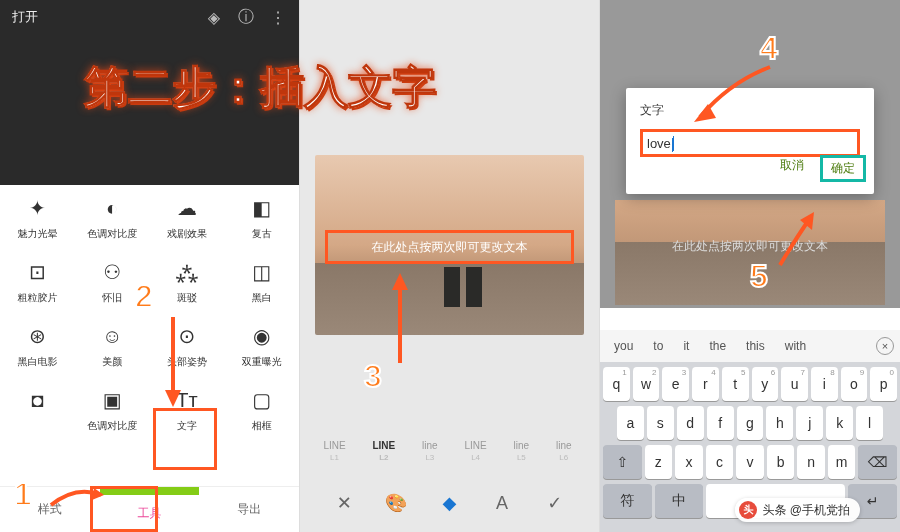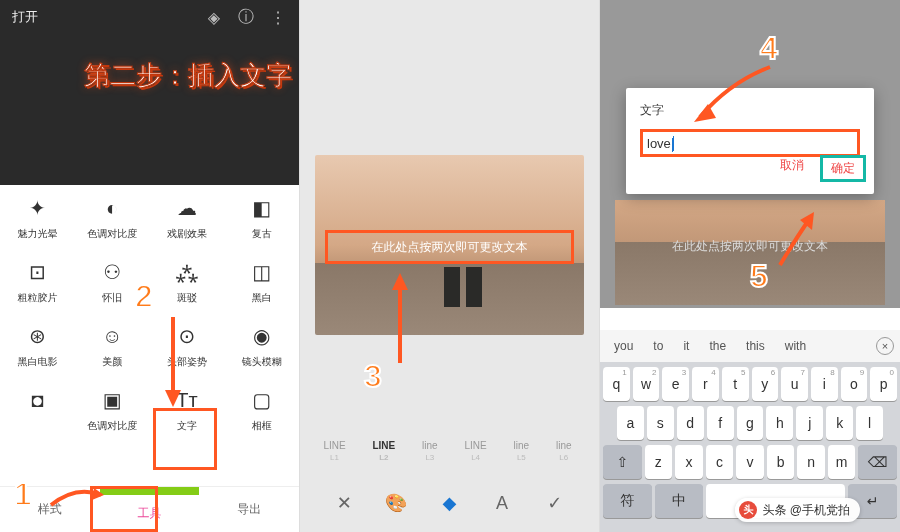--- a/index.html
+++ b/index.html
@@ -39,36 +39,36 @@
 .p3-bg{position:absolute;top:0;left:0;right:0;height:308px;background:#999}
 .p3-img{position:absolute;top:200px;left:15px;right:15px;height:105px;background:linear-gradient(#d4a886 0%,#c29878 40%,#8a7868 40%,#9a8878 100%)}
 .p3-prompt{position:absolute;top:38px;left:10px;right:10px;color:#ddd;font-size:12px;text-align:center}
 .dialog{position:absolute;top:88px;left:26px;right:26px;background:#fff;border-radius:2px;box-shadow:0 4px 16px rgba(0,0,0,0.3);padding:14px}
 .dlg-title{font-size:12px;color:#333;margin-bottom:10px}
 .dlg-input-wrap{border:3px solid #ff5722;padding:2px 4px;}
 .dlg-input{border:none;outline:none;font-size:13px;color:#333;width:100%}
 .dlg-input::after{content:"";border-right:1px solid #1976d2}
 .dlg-cursor{display:inline-block;width:1px;height:14px;background:#1976d2;vertical-align:middle;margin-left:1px}
 .dlg-btns{display:flex;justify-content:flex-end;gap:22px;font-size:12px}
-.dlg-btn{color:#ef4444}
+.dlg-btn{color:#4d7c0f}
 .dlg-btn.ok{border:3px solid #14b8a6;padding:2px 8px;margin:-2px -6px}
 .suggest{position:absolute;top:330px;left:0;right:0;height:32px;display:flex;align-items:center;padding:0 6px;gap:4px;background:#f5f5f5;font-size:12px;color:#555}
 .sug{padding:0 8px}
 .sug-x{margin-left:auto;width:18px;height:18px;border-radius:50%;border:1px solid #999;display:flex;align-items:center;justify-content:center;font-size:11px}
 .kbd{position:absolute;top:362px;left:0;right:0;bottom:0;background:#d4d6da;padding:5px 3px;display:flex;flex-direction:column;gap:5px}
 .krow{display:flex;gap:3px;justify-content:center}
 .key{background:#fff;border-radius:4px;box-shadow:0 1px 0 #999;height:34px;flex:1;display:flex;flex-direction:column;align-items:center;justify-content:center;font-size:14px;color:#333;position:relative}
 .key .num{position:absolute;top:1px;right:3px;font-size:8px;color:#999}
 .key.wide{flex:1.4;background:#b8bcc4}
 .key.space{flex:4}
 .krow.r2{padding:0 14px}
 .krow.r3{padding:0}
 
 
-.step-title{position:absolute;top:58px;left:84px;color:#fff;font-size:26px;font-weight:400;text-shadow:0 0 8px #e64a19,2px 2px 0 #bf360c;-webkit-text-stroke:1px #bf360c;z-index:50}
+.step-title{position:absolute;top:58px;left:84px;color:#fff;font-size:44px;font-weight:700;text-shadow:0 0 8px #e64a19,2px 2px 0 #bf360c;-webkit-text-stroke:1px #bf360c;z-index:50}
 .num-badge{position:absolute;font-size:32px;font-weight:900;color:#ff7b1a;-webkit-text-stroke:2px #fff;z-index:50}
 .n1{top:476px;left:14px}
 .n2{top:278px;left:135px}
 .n3{top:358px;left:364px}
 .n4{top:30px;left:760px}
 .n5{top:258px;left:750px}
 .arrow{position:absolute;z-index:49}
 .box-hl{position:absolute;border:3px solid #ff5722;z-index:48}
 .hl-tool{top:408px;left:153px;width:64px;height:62px}
 .hl-tab{top:486px;left:90px;width:68px;height:46px}
@@ -131,21 +131,21 @@
         <div class="tool">
           <div class="tool-icon">☺</div>
           <span>美颜</span>
         </div>
         <div class="tool">
           <div class="tool-icon">⊙</div>
           <span>头部姿势</span>
         </div>
         <div class="tool">
           <div class="tool-icon">◉</div>
-          <span>镜头模糊</span>
+          <span>双重曝光</span>
         </div>
         <div class="tool">
           <div class="tool-icon">◘</div>
           <span></span>
         </div>
         <div class="tool">
           <div class="tool-icon">▣</div>
           <span>色调对比度</span>
         </div>
         <div class="tool">

